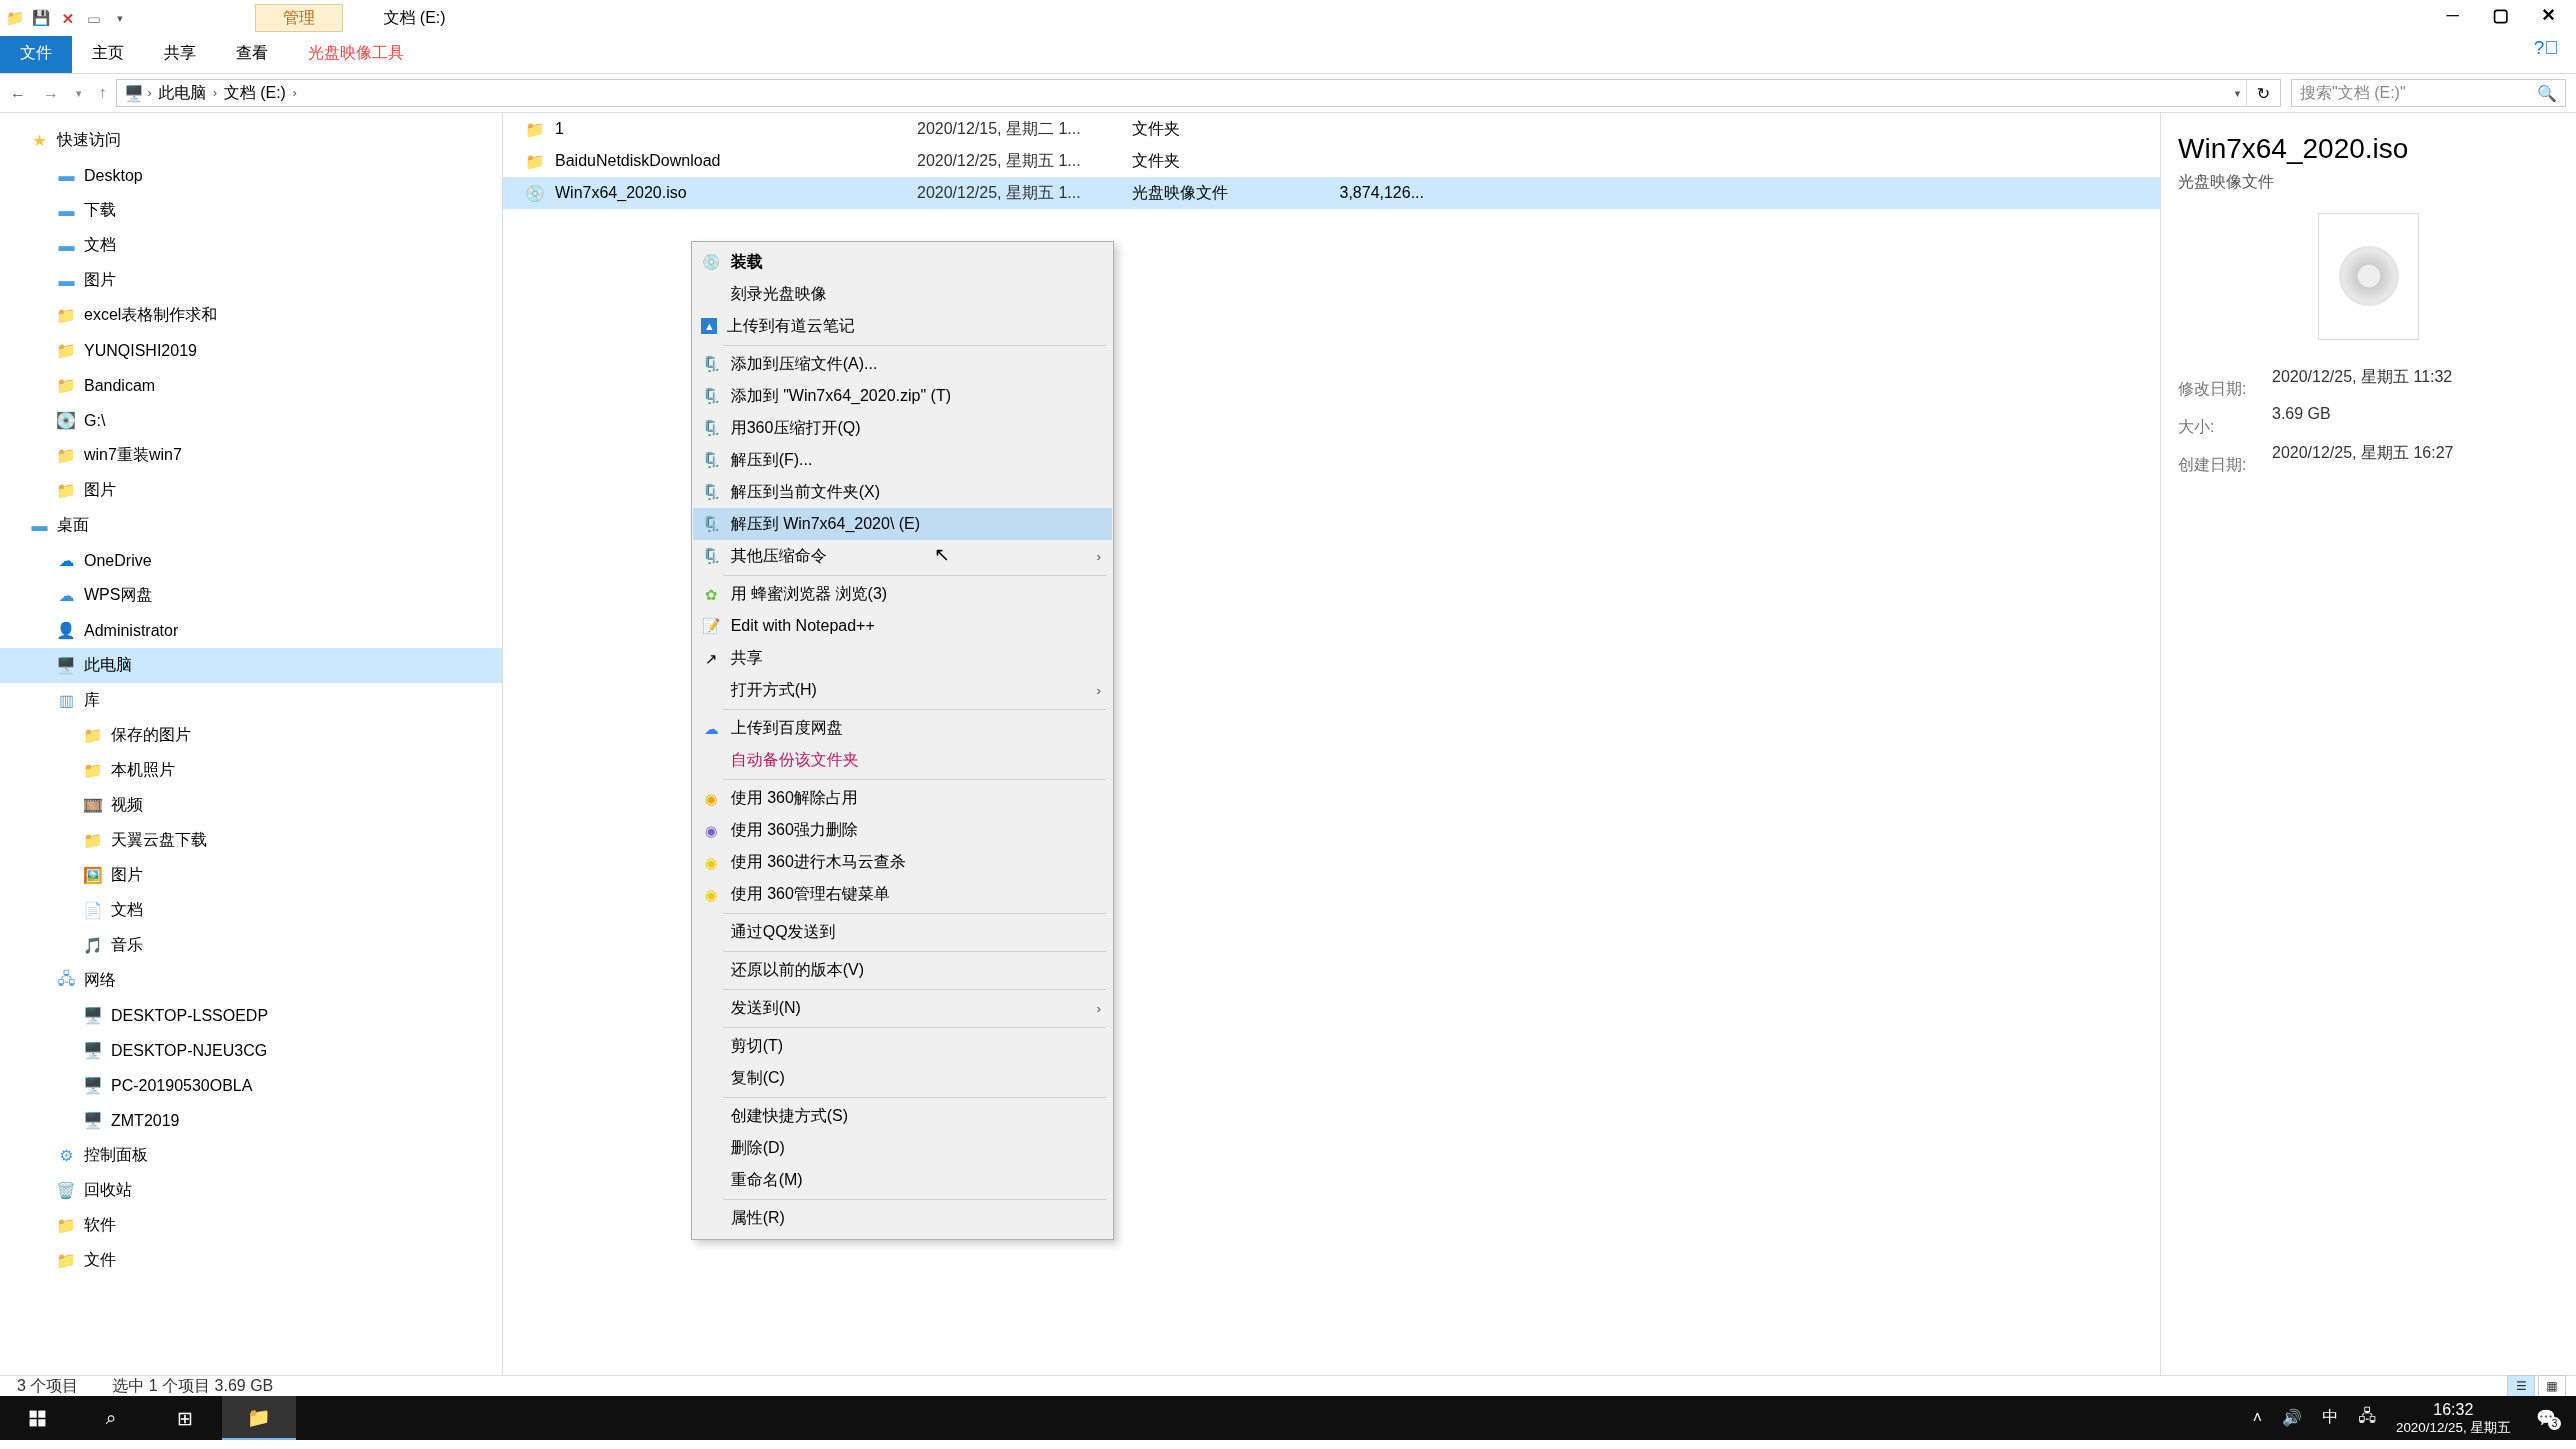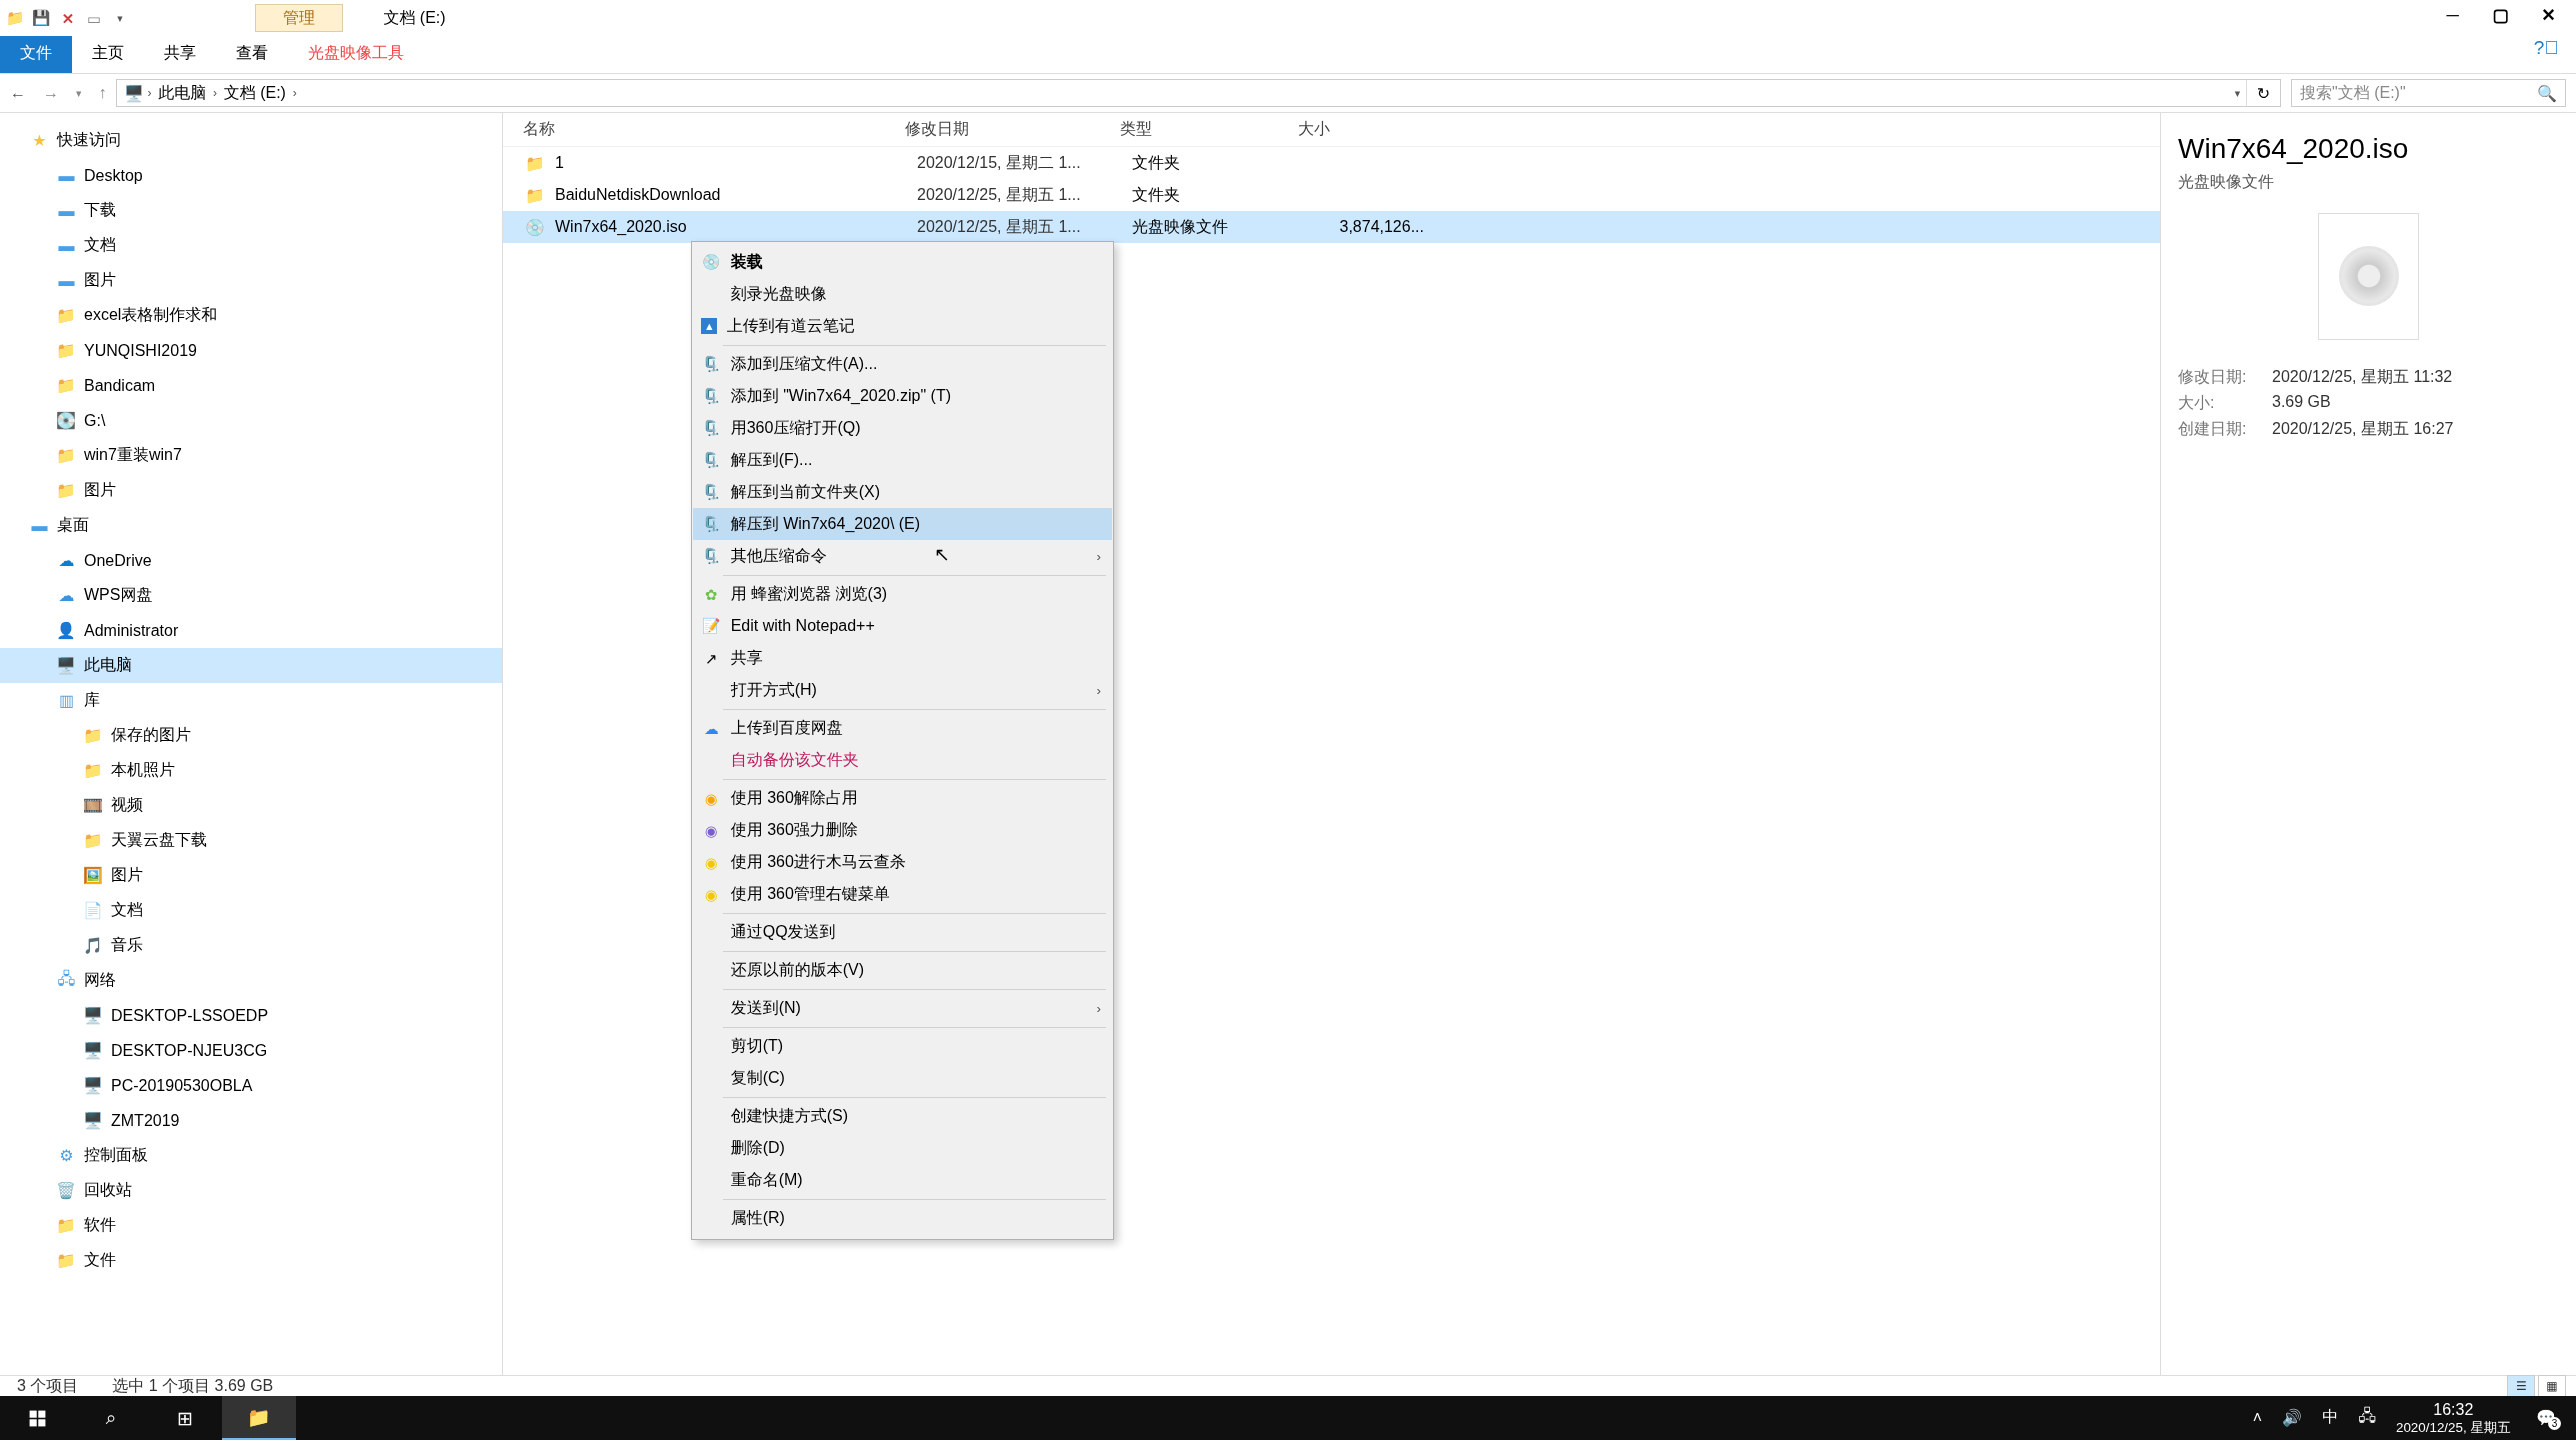--- a/index.html
+++ b/index.html
@@ -62,21 +62,21 @@
 .cm-item .cm-icon{width:20px; display:inline-flex; justify-content:center; font-size:14.8px;}
 .cm-sep{ height:0.7px; background:#d0d0d0; margin:2.7px 5.4px 2.7px 29.5px;}
 .cm-sub{position:absolute; right:10.7px; font-size:13.4px; color:#555;}
 
 .details{ width:416px; border-left:0.7px solid #ddd; padding:20px 17px;}
 .details h2{font-size:28px; font-weight:400; margin-bottom:6.7px;}
 .details .sub{color:#555; margin-bottom:20px;}
 .details .thumb{width:101px;height:127px; margin:13.4px auto 27px; border:0.7px solid #ddd; display:flex;align-items:center;justify-content:center;}
 .details .disc{width:60px;height:60px;border-radius:50%; background:radial-gradient(circle,#eee 25%, #ccc 28%, #e8e8e8 60%, #d5d5d5 100%);}
 .details .kv{display:flex; margin-bottom:5.4px; font-size:16px;}
-.details .k{width:94px; color:#777;}
+.details .k{width:94px; color:#777;margin-top:12px;}
 .details .v{color:#333;}
 
 .statusbar{ height:21px; border-top:0.7px solid #ddd; display:flex; align-items:center; padding:0 17px; gap:34px; font-size:16px; color:#333; position:relative;}
 .statusbar .viewbtns{position:absolute; right:10px; display:flex; gap:2.7px;}
 .viewbtn{width:28px;height:21.5px;border:0.7px solid #ccc; display:flex;align-items:center;justify-content:center;font-size:12px;}
 .viewbtn.active{background:#cce8ff;}
 
 .taskbar{ height:44px; background:#101010; display:flex; align-items:center; position:relative;}
 .taskbar .tb-item{width:74px; height:44px; display:flex; align-items:center; justify-content:center; color:#fff; font-size:19px;}
 .taskbar .tb-item.active{ background:#333; border-bottom:2.7px solid #76b9ed;}
@@ -275,26 +275,20 @@
         <span class="tree-icon folder">📁</span>
         <span>软件</span>
       </div>
     <div class="tree-item lvl2">
         <span class="tree-icon folder">📁</span>
         <span>文件</span>
       </div>
   </div>
 
   <div class="filelist">
-    <div class="columns">
-      <div class="col-name">名称</div>
-      <div class="col-date">修改日期</div>
-      <div class="col-type">类型</div>
-      <div class="col-size">大小</div>
-    </div>
     <div class="row">
       <span class="icon folder">📁</span>
       <span class="nm">1</span>
       <span class="dt">2020/12/15, 星期二 1...</span>
       <span class="tp">文件夹</span>
       <span class="sz"></span>
     </div>
     <div class="row">
       <span class="icon folder">📁</span>
       <span class="nm">BaiduNetdiskDownload</span>

